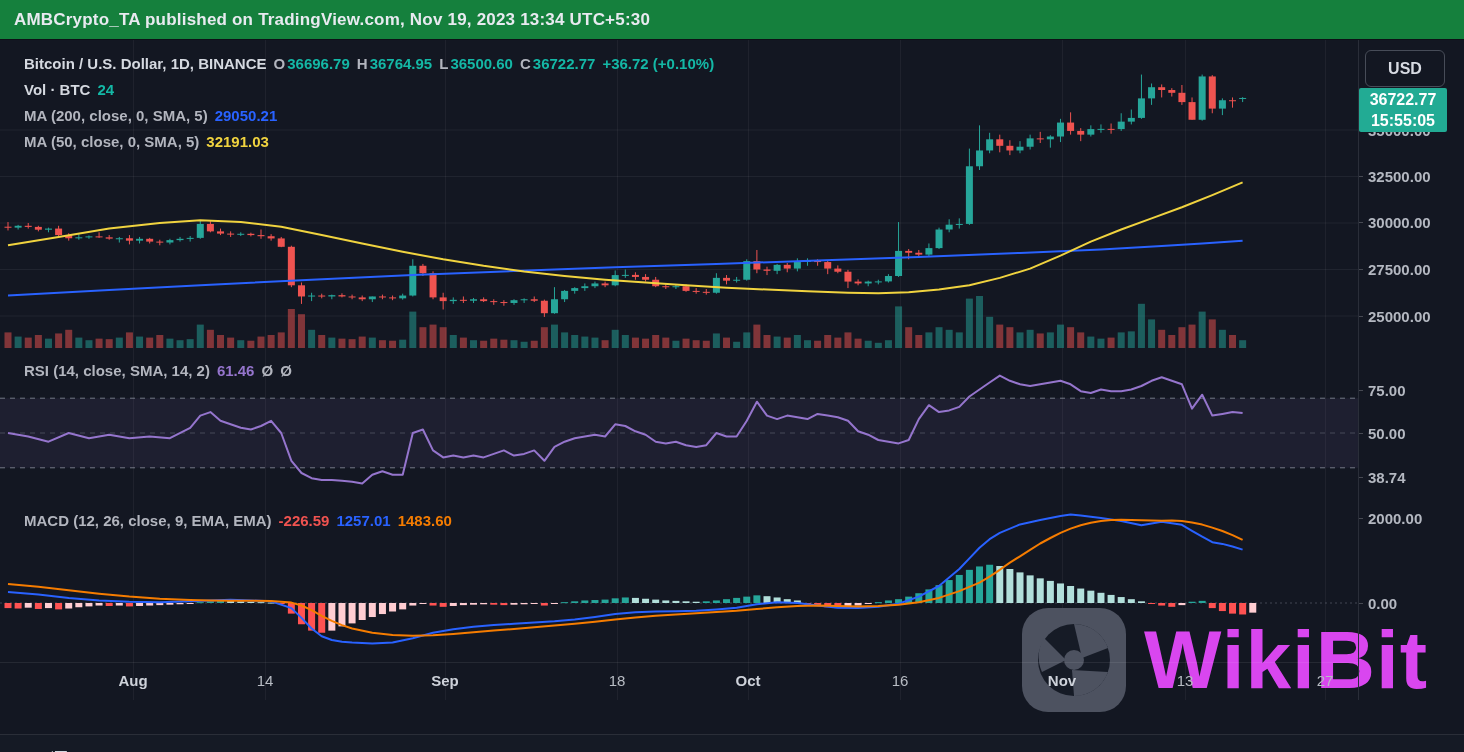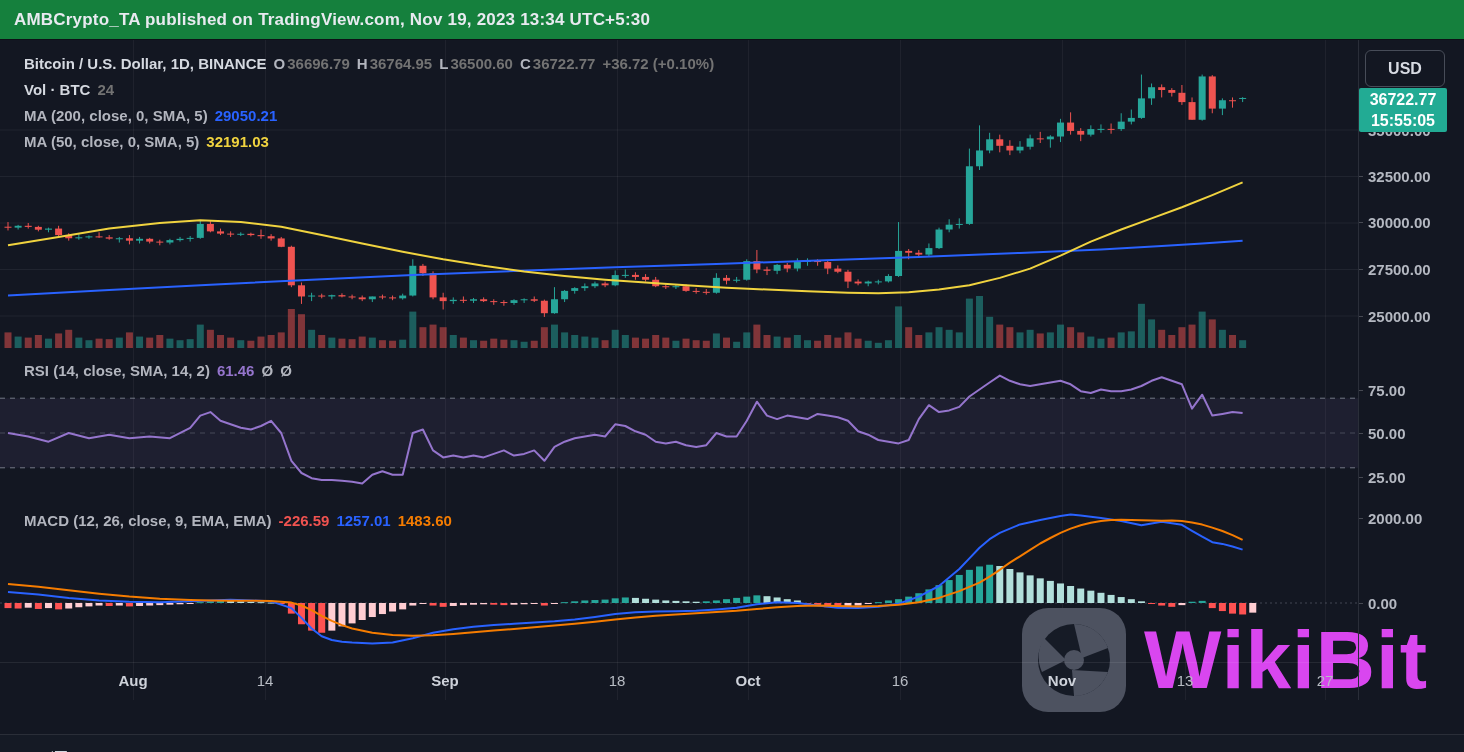--- a/index.html
+++ b/index.html
@@ -18,21 +18,21 @@
 
   .watermark { position:absolute; left:1022px; top:608px; display:flex; align-items:center; z-index:2; }
   .watermark-text { color:#d946ef; font-size:82px; font-weight:700; letter-spacing:1px; line-height:100px; margin-left:18px; }
 
   svg.pane { position:absolute; left:0; z-index:3; }
 
   
   .legend { position:absolute; left:24px; z-index:6; font-size:15px; font-weight:600; color:#c9cdd6;
             display:flex; gap:7px; align-items:flex-start; white-space:nowrap; }
   .lg-gray  { color:#b2b5be; }
-  .lg-teal  { color:#737373; }
+  .lg-teal  { color:#14b8a6; }
   .lg-blue  { color:#2962ff; }
   .lg-yellow{ color:#f0d33f; }
   .lg-purple{ color:#9575cd; }
   .lg-red   { color:#f05350; }
   .lg-orange{ color:#f57c00; }
   .lg-title { color:#d5d9e0; }
 
   
   .axis-col { position:absolute; left:1358px; top:40px; width:106px; height:660px; z-index:8;
               border-left:1px solid #2a2e39; }
@@ -682,19 +682,19 @@
     <span class="axis-label" style="top: 222px; left: 1368px;">30000.00</span>
     <div class="axis-tick" style="top: 222px; left: 1358px;"></div>
     <span class="axis-label" style="top: 269px; left: 1368px;">27500.00</span>
     <div class="axis-tick" style="top: 269px; left: 1358px;"></div>
     <span class="axis-label" style="top: 316px; left: 1368px;">25000.00</span>
     <div class="axis-tick" style="top: 316px; left: 1358px;"></div>
     <span class="axis-label" style="top: 390px; left: 1368px;">75.00</span>
     <div class="axis-tick" style="top: 390px; left: 1358px;"></div>
     <span class="axis-label" style="top: 433px; left: 1368px;">50.00</span>
     <div class="axis-tick" style="top: 433px; left: 1358px;"></div>
-    <span class="axis-label" style="top: 477px; left: 1368px;">25.00</span>
+    <span class="axis-label" style="top: 477px; left: 1368px;">38.74</span>
     <div class="axis-tick" style="top: 477px; left: 1358px;"></div>
     <span class="axis-label" style="top: 518px; left: 1368px;">2000.00</span>
     <div class="axis-tick" style="top: 518px; left: 1358px;"></div>
     <span class="axis-label" style="top: 603px; left: 1368px;">0.00</span>
     <div class="axis-tick" style="top: 603px; left: 1358px;"></div>
   </div>
 
 </body></html>

